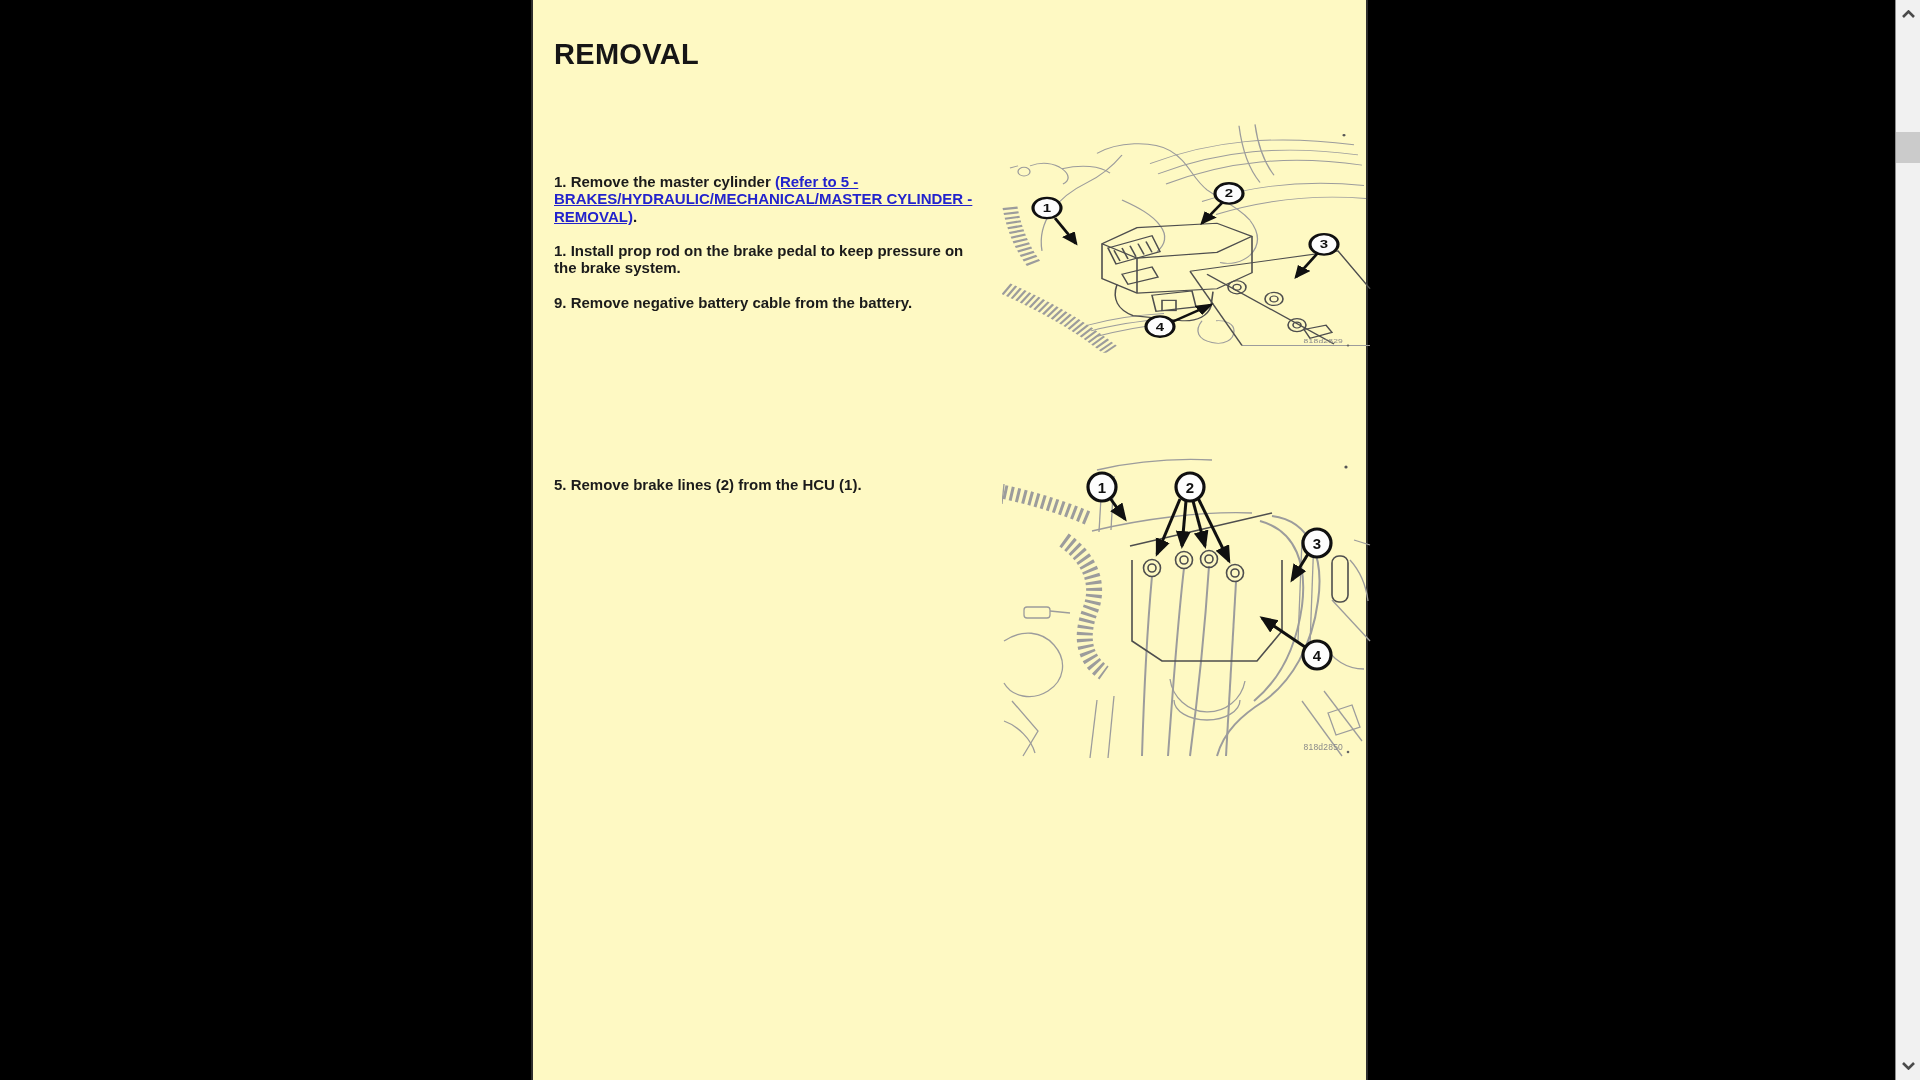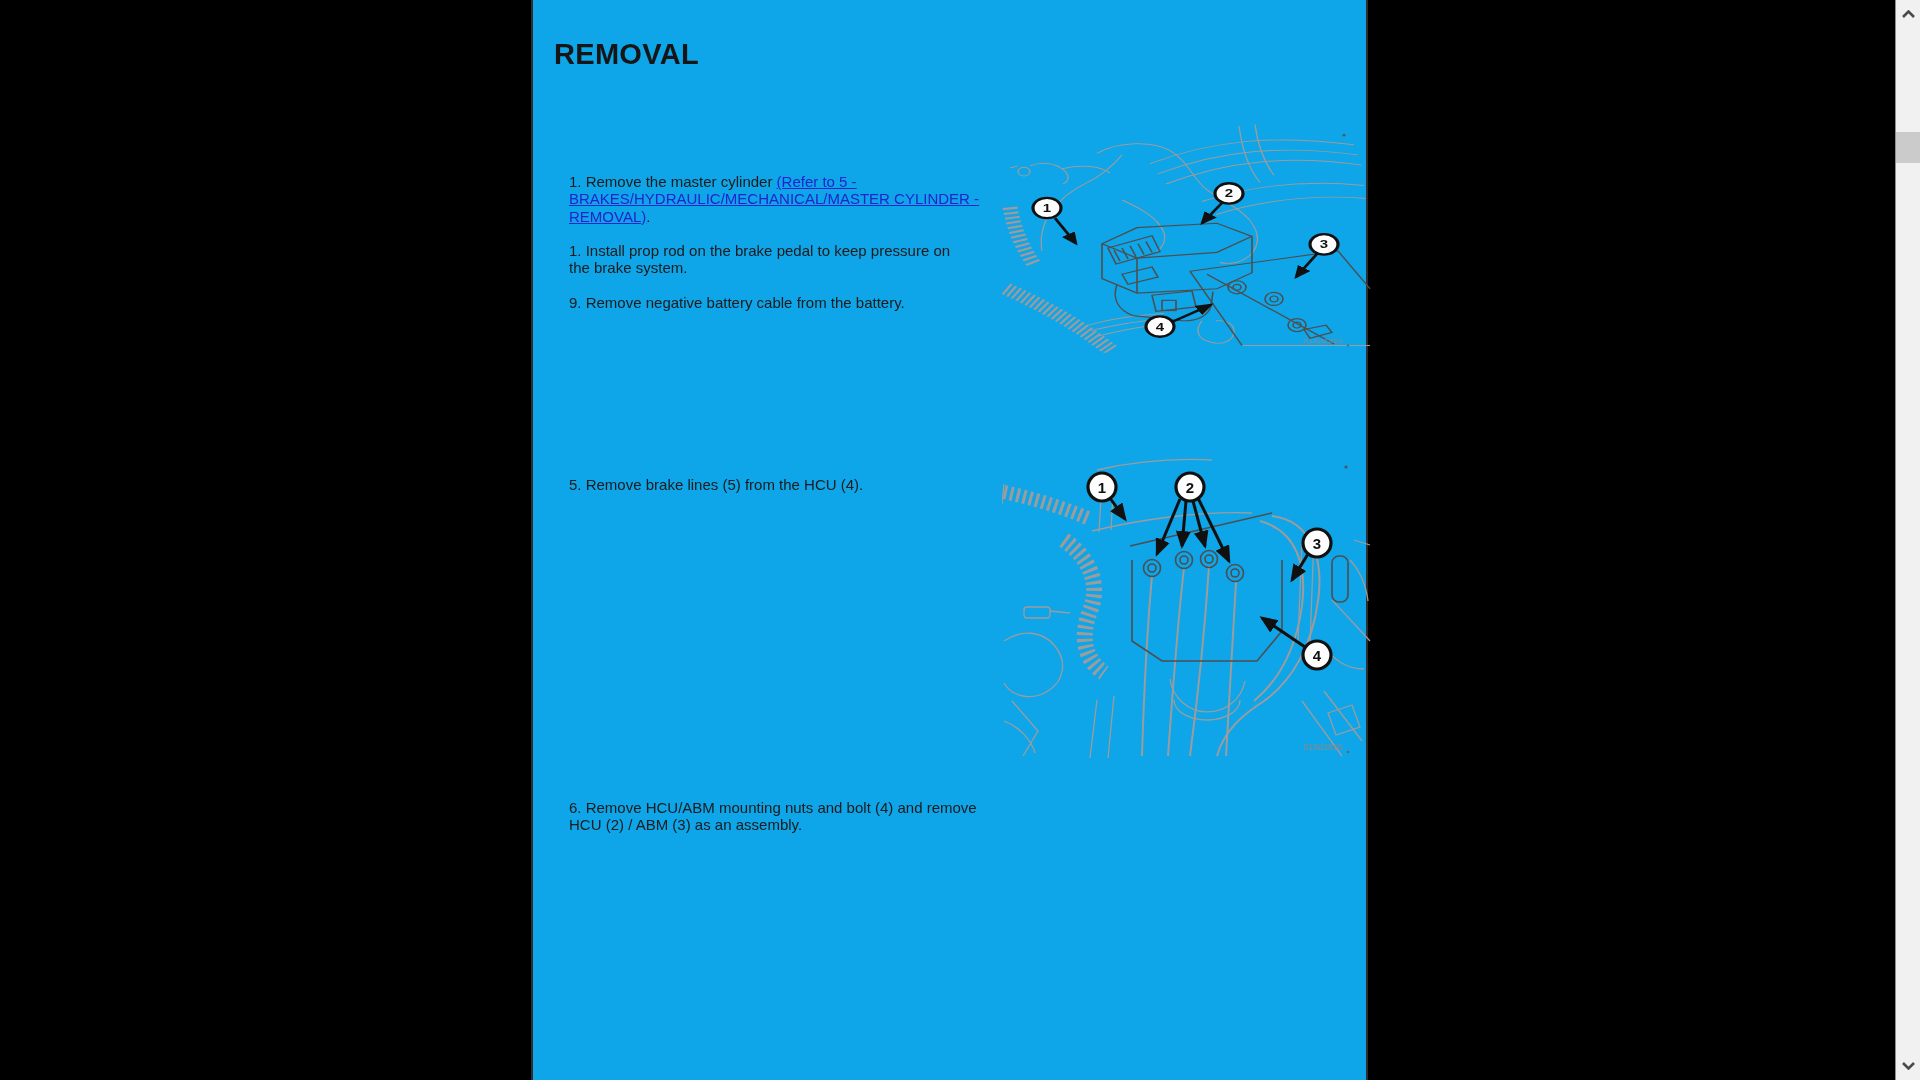--- a/index.html
+++ b/index.html
@@ -2,30 +2,30 @@
 <html><head>
 <meta charset="utf-8">
 <style>
   html,body { margin:0; padding:0; }
   body {
     width:1920px; height:1080px; position:relative; overflow:hidden;
     background:#000; font-family:"Liberation Sans", sans-serif;
   }
   .page {
     position:absolute; left:531px; top:0; width:837px; height:1080px;
-    background:#0ea5e9; box-sizing:border-box;
+    background:#fef9c3; box-sizing:border-box;
     border-left:2px solid #2e2e2e; border-right:2px solid #2e2e2e;
   }
   .doc-title {
     position:absolute; left:21px; top:38px;
     font-size:29px; font-weight:bold; color:#161616; letter-spacing:0.3px;
   }
   .textblock {
-    position:absolute; left:36px; width:474px;
-    font-size:15px; line-height:17.2px; color:#1b1b1b; white-space:pre-line;
+    position:absolute; left:21px; width:474px;
+    font-size:15px; line-height:17.2px; color:#1b1b1b; white-space:pre-line;font-weight:bold;
   }
   #steps14 { top:156px; }
   #step5   { top:476px; }
   #step6   { top:799px; }
   a.doclink { color:#2323cc; text-decoration:underline; cursor:pointer; }
   .fig { position:absolute; }
   #fig1 { left:469px; top:120px; }
   #fig2 { left:469px; top:450px; }
   .fig text.callout-num { font-size:15px; font-weight:bold; fill:#101010; }
   .fig text.fig-id { font-size:8.5px; fill:#8a8a8a; letter-spacing:0.2px; }
@@ -52,23 +52,21 @@
 
   <div class="textblock" id="steps14">
     <div><span>1. Remove the master cylinder </span><a class="doclink">(Refer to 5 -
 BRAKES/HYDRAULIC/MECHANICAL/MASTER CYLINDER -
 REMOVAL)</a><span>.</span></div>
     <div>1. Install prop rod on the brake pedal to keep pressure on
 the brake system.</div>
     <div>9. Remove negative battery cable from the battery.</div>
   </div>
 
-  <div class="textblock" id="step5">5. Remove brake lines (5) from the HCU (4).</div>
-  <div class="textblock" id="step6">6. Remove HCU/ABM mounting nuts and bolt (4) and remove
-HCU (2) / ABM (3) as an assembly.</div>
+  <div class="textblock" id="step5">5. Remove brake lines (2) from the HCU (1).</div>
 
   <svg class="fig" id="fig1" width="370" height="320" viewBox="1000 120 370 440" preserveAspectRatio="none">
     <svg x="1000" y="120" width="370" height="320" viewBox="1000 120 370 320">
     <defs>
       <marker id="ah1" markerWidth="7" markerHeight="6" refX="5" refY="2.5" orient="auto">
         <path d="M0,0 L6,2.5 L0,5 Z" fill="#101010"></path>
       </marker>
     </defs>
     <g stroke="#9c9c9c" stroke-width="1.3" fill="none">
       <path d="M1148,180 C1210,148 1272,140 1352,154"></path>

